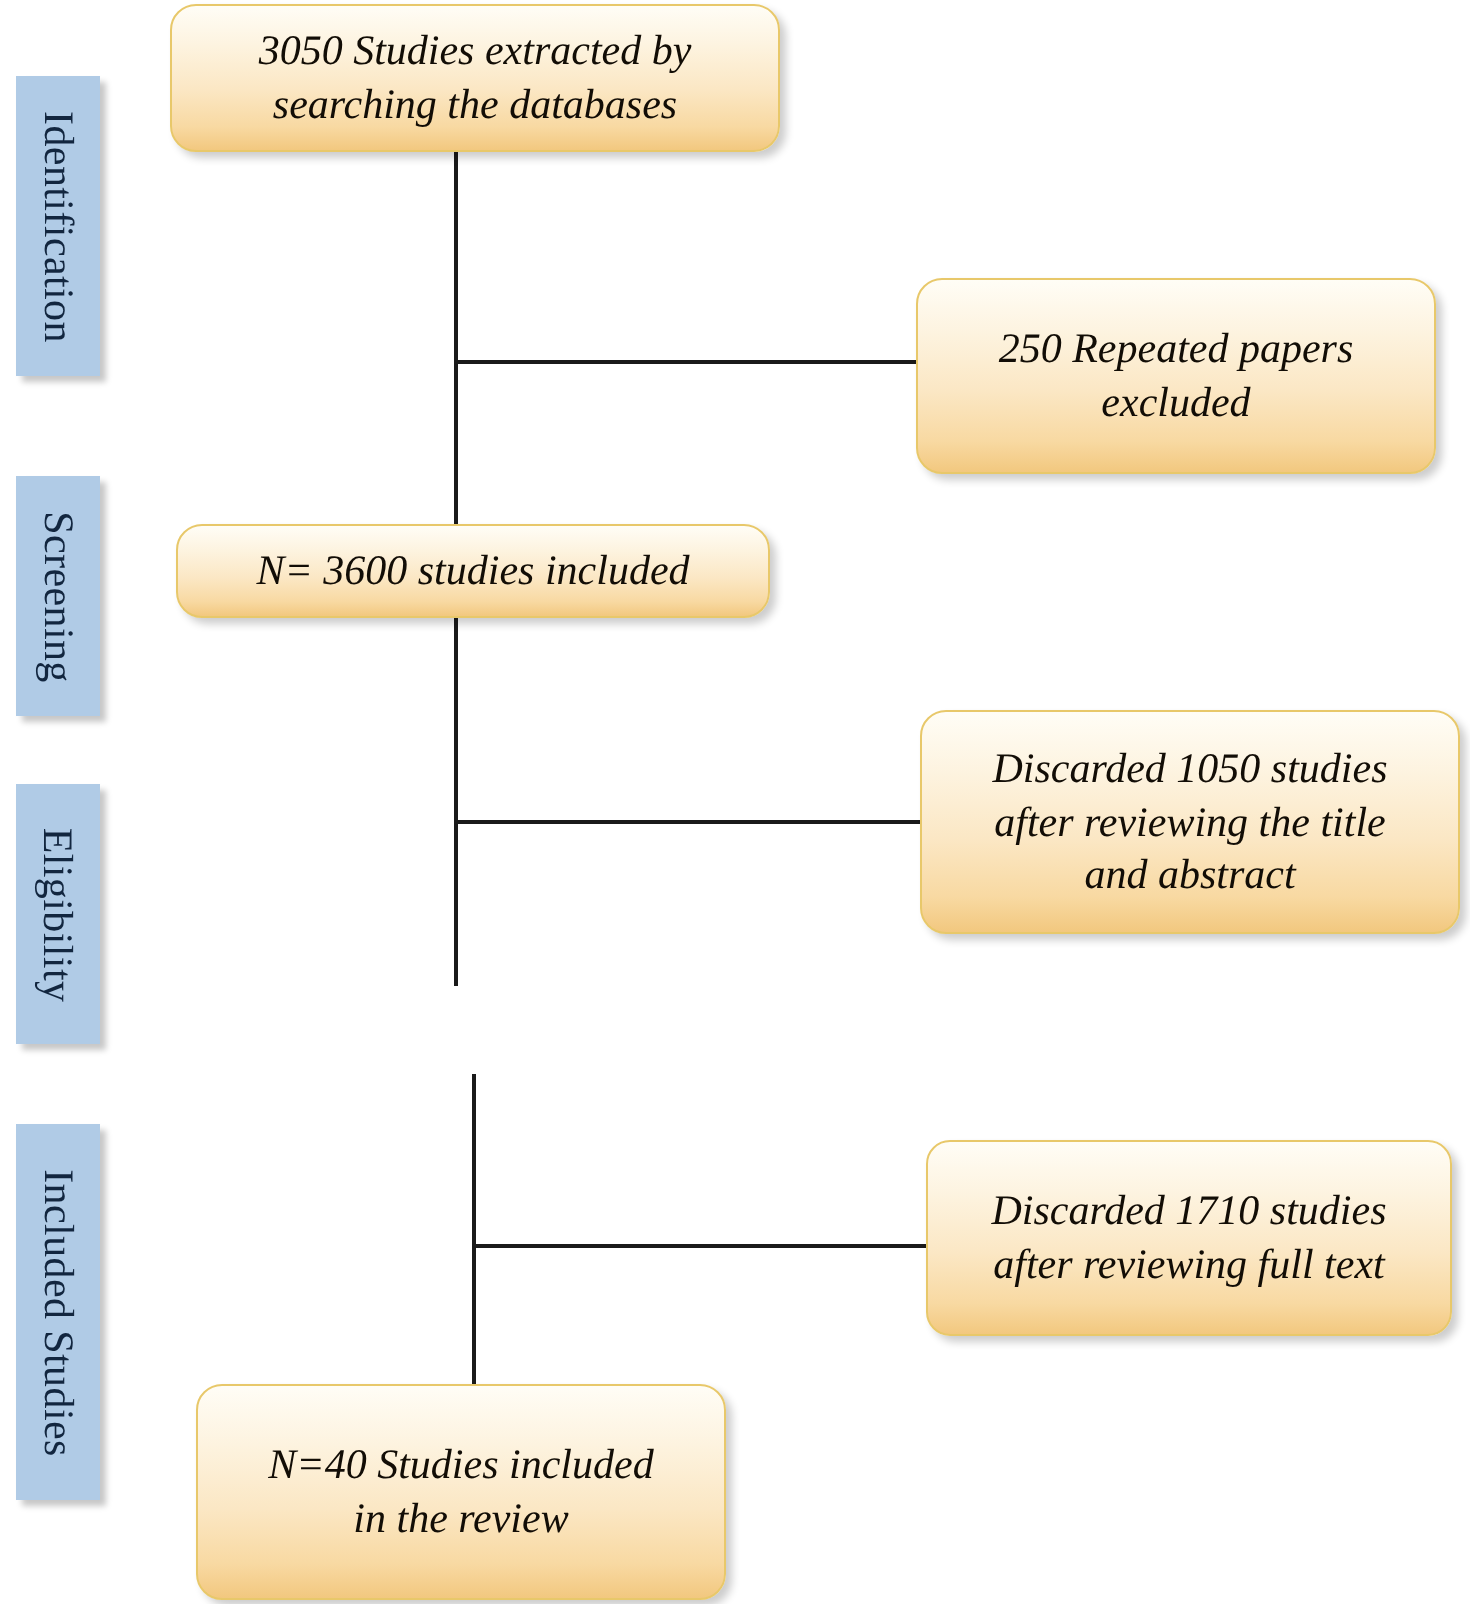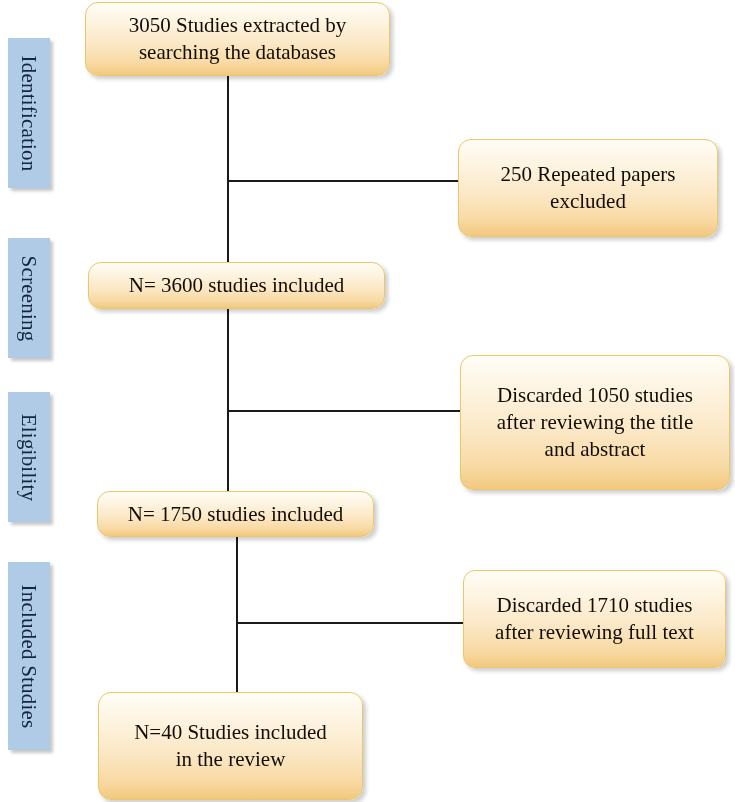--- a/index.html
+++ b/index.html
@@ -52,20 +52,21 @@
     box-shadow: 3px 3px 4px rgba(0,0,0,0.20);
     display: flex;
     align-items: center;
     justify-content: center;
     text-align: center;
     color: #120d06;
     font-size: 21px;
     line-height: 1.28;
     padding: 4px 10px;
     z-index: 3;
+    font-style: italic;
   }
   .fbox .box-text { display: block; }
 
   
   .line-v, .line-h {
     position: absolute;
     background: #1a1a1a;
     z-index: 1;
   }
   .line-v { width: 2px; }
@@ -95,30 +96,27 @@
   <div class="line-h" style="left: 227px; top: 410px; width: 236px;"></div>
   <div class="line-v" style="left: 236px; top: 537px; height: 157px;"></div>
   <div class="line-h" style="left: 236px; top: 622px; width: 230px;"></div>
 
   <div class="fbox" style="left: 85px; top: 2px; width: 305px; height: 74px;">
     <span class="box-text">3050 Studies extracted by<br>searching the databases</span>
   </div>
   <div class="fbox" style="left: 88px; top: 262px; width: 297px; height: 47px;">
     <span class="box-text">N= 3600 studies included</span>
   </div>
-  <div class="fbox" style="left: 97px; top: 491px; width: 277px; height: 46px;">
-    <span class="box-text">N= 1750 studies included</span>
-  </div>
   <div class="fbox" style="left: 98px; top: 692px; width: 265px; height: 108px;">
     <span class="box-text">N=40 Studies included<br>in the review</span>
   </div>
 
   <div class="fbox" style="left: 458px; top: 139px; width: 260px; height: 98px;">
     <span class="box-text">250 Repeated papers<br>excluded</span>
   </div>
-  <div class="fbox" style="left: 460px; top: 355px; width: 270px; height: 135px;">
+  <div class="fbox" style="left: 460px; top: 355px; width: 270px; height: 112px;">
     <span class="box-text">Discarded 1050 studies<br>after reviewing the title<br>and abstract</span>
   </div>
   <div class="fbox" style="left: 463px; top: 570px; width: 263px; height: 98px; border-radius: 12px;">
     <span class="box-text">Discarded 1710 studies<br>after reviewing full text</span>
   </div>
 
 </div>
 
 </body></html>

